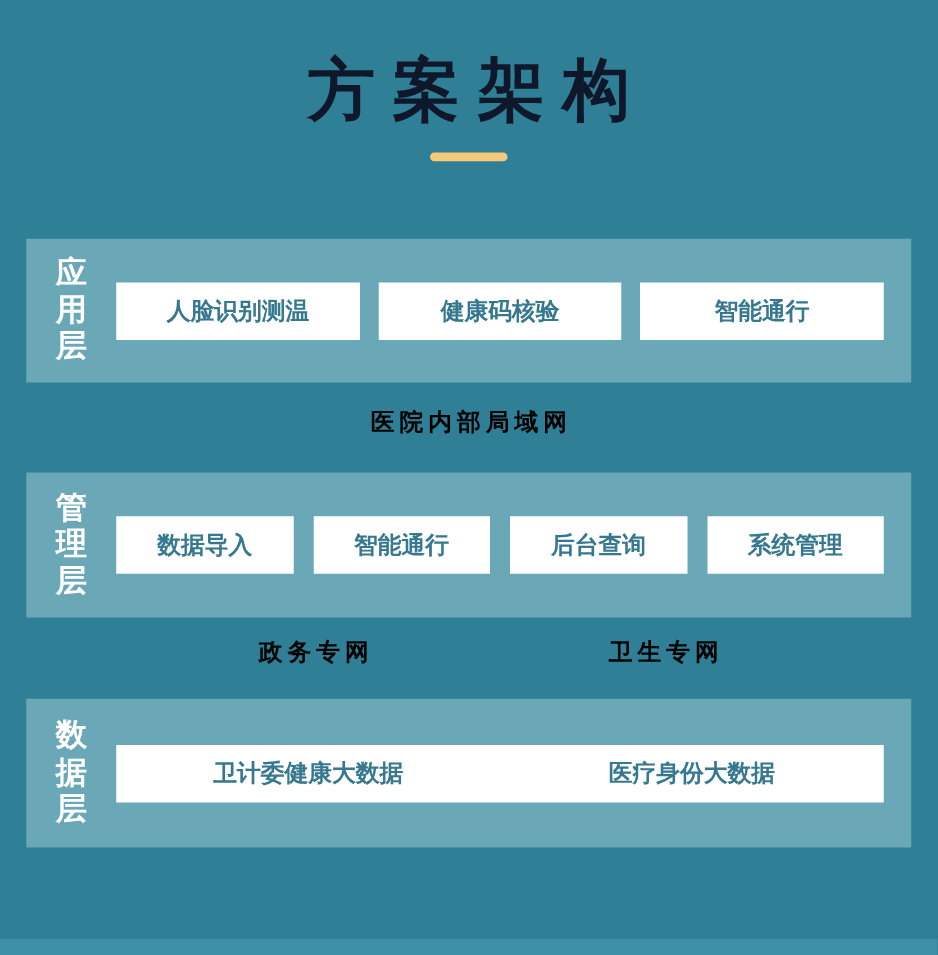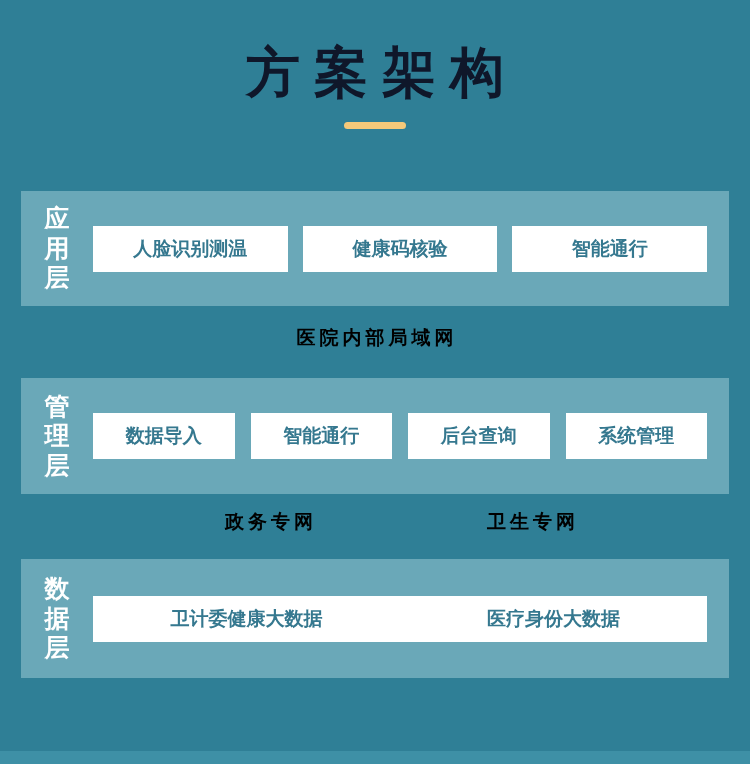--- a/index.html
+++ b/index.html
@@ -114,21 +114,21 @@
     font-family: Liberation Serif, serif;
   }
   #net-lan {
     top: 325px;
     left: 0;
     width: 750px;
     text-align: center;
   }
   #net-gov {
     top: 509px;
-    left: 214px;
+    left: 196px;
     width: 110px;
     text-align: center;
   }
   #net-health {
     top: 509px;
     left: 476px;
     width: 110px;
     text-align: center;
   }
 

